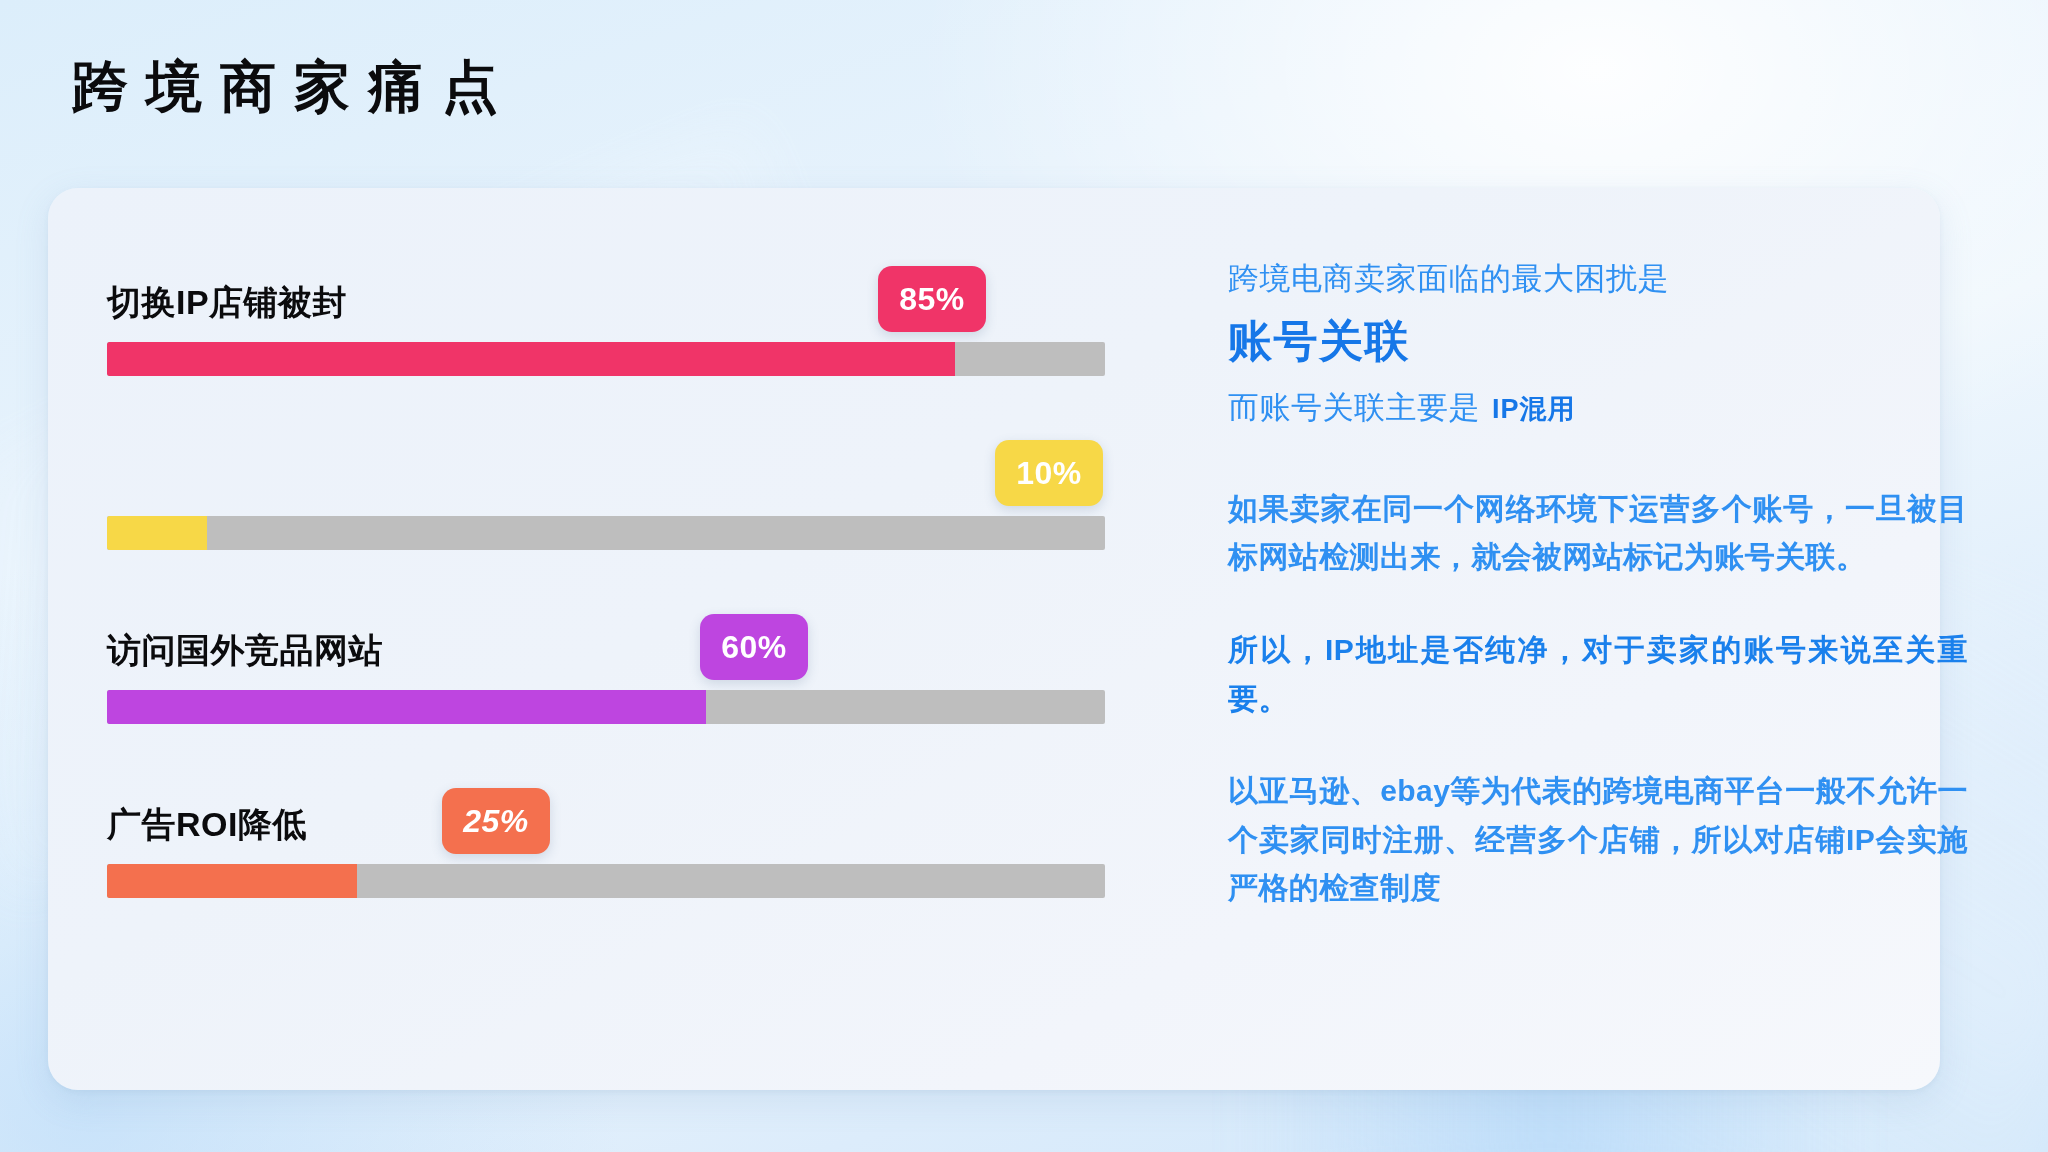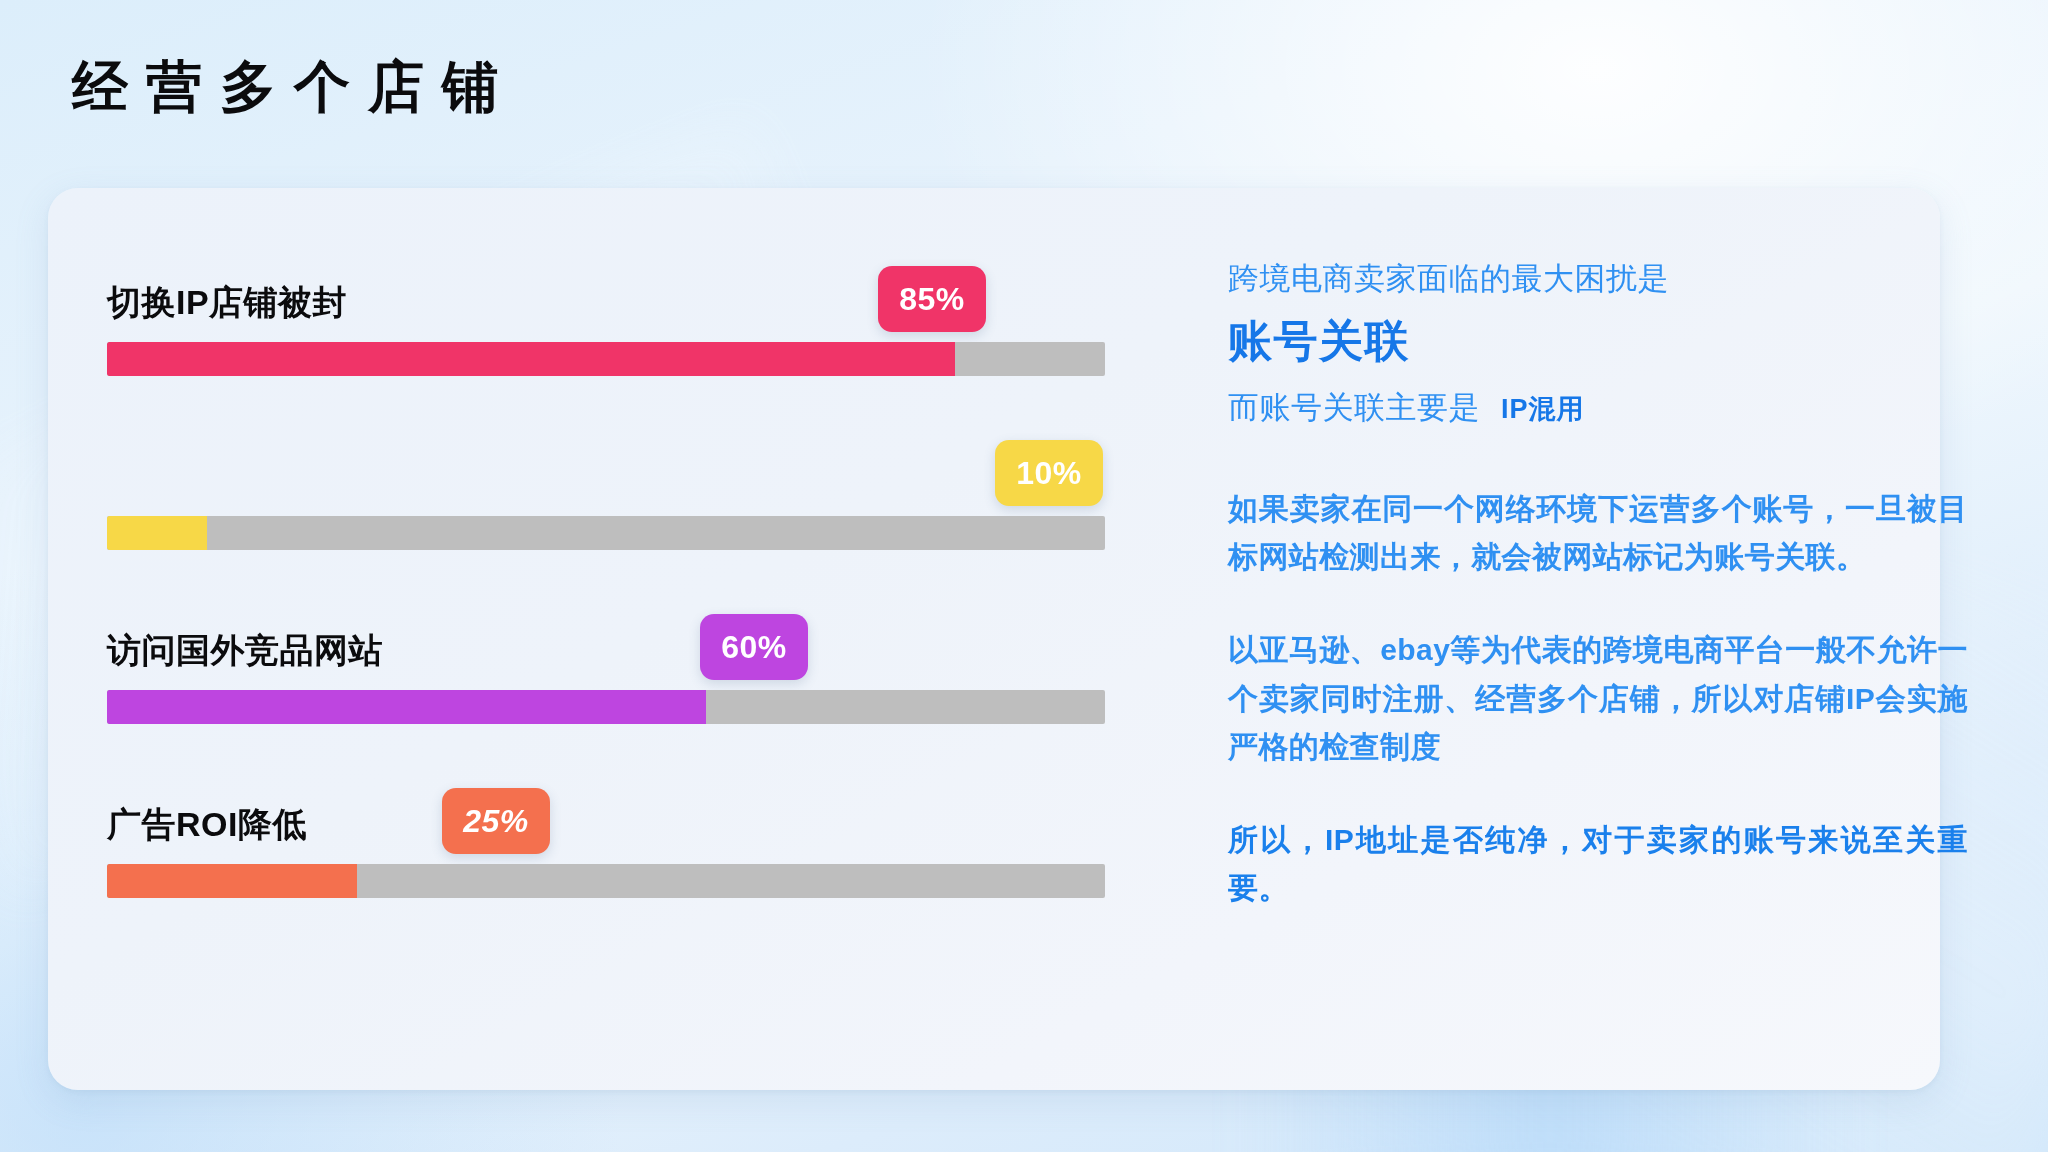--- a/index.html
+++ b/index.html
@@ -157,21 +157,21 @@
     letter-spacing: 1.5px;
   }
   .lead-line2 {
     margin-top: 16px;
     font-size: 31px;
     font-weight: 400;
     color: #2f90f2;
     letter-spacing: .5px;
     display: flex;
     align-items: baseline;
-    gap: 21px;
+    gap: 12px;
     white-space: nowrap;
   }
   .lead-line2 .hl {
     font-size: 27px;
     font-weight: 700;
     color: #1677e8;
     letter-spacing: 1px;
   }
 
   .para {
@@ -186,21 +186,21 @@
   .para.p2 { margin-top: 44px; font-weight: 900; color: #1a80ec; }
   .para.p3 { margin-top: 44px; }
 </style>
 </head>
 <body>
 
 <div class="bg-streak s1"></div>
 <div class="bg-streak s2"></div>
 <div class="bg-streak s3"></div>
 
-<h1 class="page-title">经营多个店铺</h1>
+<h1 class="page-title">跨境商家痛点</h1>
 
 <div class="card">
 
   <div class="chart-col">
 
     <div class="bar-group">
       <div class="bar-head">
         <div class="bar-label">切换IP店铺被封</div>
         <div class="bar-badge" id="badge0" style="background: rgb(240, 52, 104); left: 771px;">85%</div>
       </div>
@@ -245,18 +245,18 @@
 
     <div class="lead-strong">账号关联</div>
 
     <div class="lead-line2">
       <span>而账号关联主要是</span>
       <span class="hl">IP混用</span>
     </div>
 
     <p class="para p1">如果卖家在同一个网络环境下运营多个账号，一旦被目标网站检测出来，就会被网站标记为账号关联。</p>
 
+    <p class="para p2">所以，IP地址是否纯净，对于卖家的账号来说至关重要。</p>
+
     <p class="para p3">以亚马逊、ebay等为代表的跨境电商平台一般不允许一个卖家同时注册、经营多个店铺，所以对店铺IP会实施严格的检查制度</p>
-
-    <p class="para p2">所以，IP地址是否纯净，对于卖家的账号来说至关重要。</p>
   </div>
 
 </div>
 
 </body></html>

